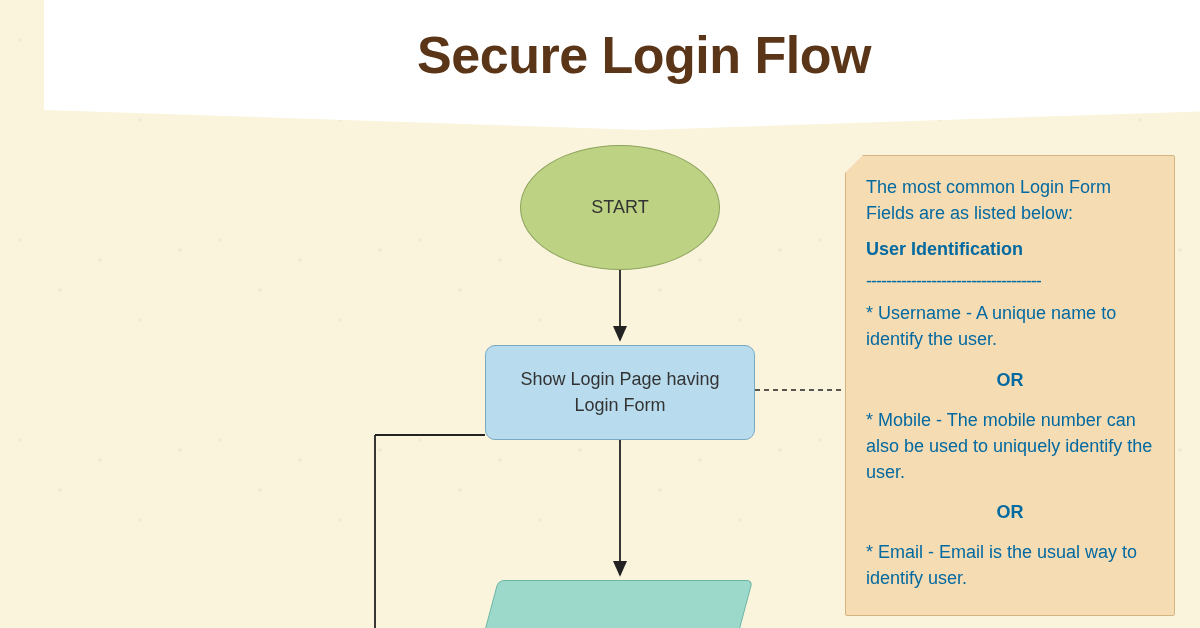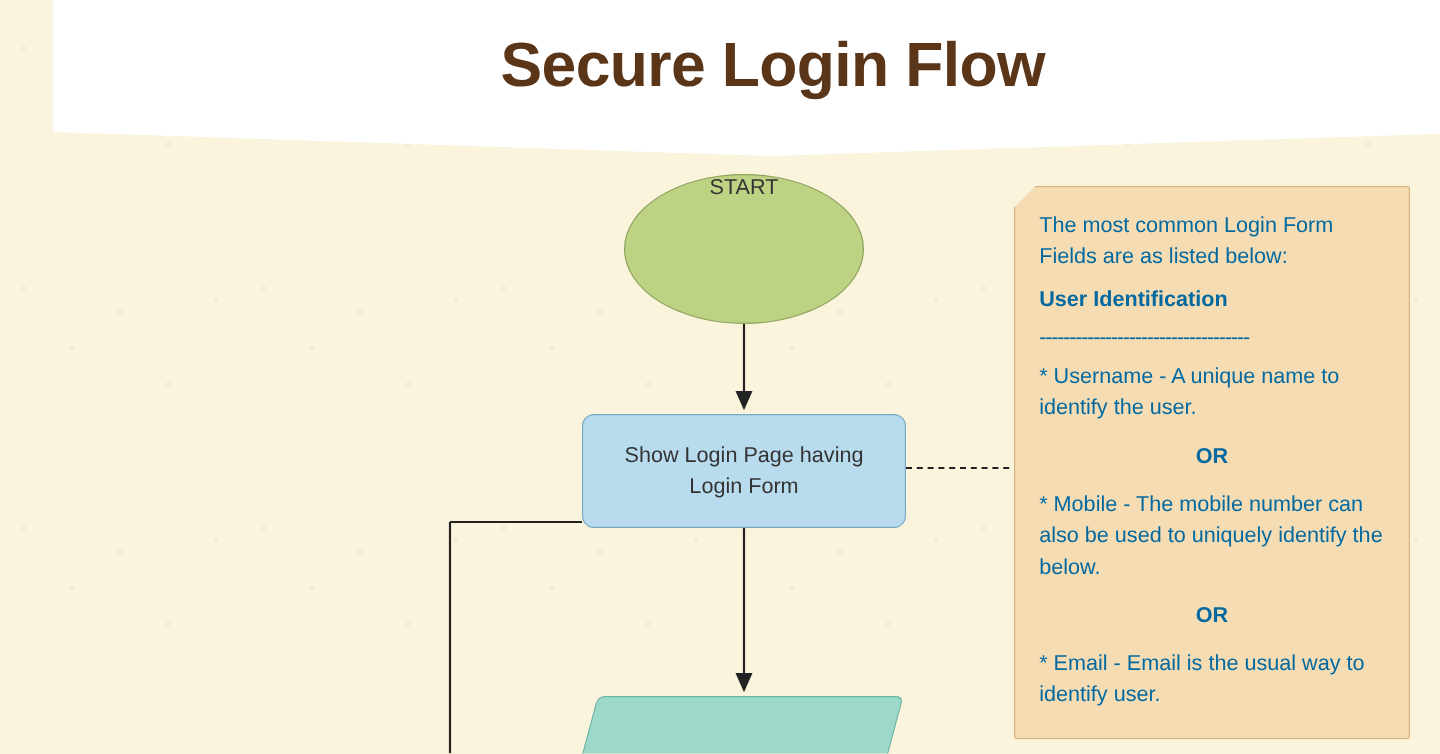--- a/index.html
+++ b/index.html
@@ -58,20 +58,21 @@
 .start-node {
   position: absolute;
   left: 520px;
   top: 145px;
   width: 200px;
   height: 125px;
   background: #bdd383;
   border: 1.5px solid #8da35d;
   border-radius: 50%;
   display: flex;
+  align-items: center;
   justify-content: center;
   font-size: 18px;
   color: #333;
 }
 .process-node {
   position: absolute;
   left: 485px;
   top: 345px;
   width: 270px;
   height: 95px;
@@ -157,18 +158,18 @@
   </div>
 
   <div class="next-node"></div>
 
   <div class="note-box">
     <p>The most common Login Form Fields are as listed below:</p>
     <p style="margin-top:10px"><strong>User Identification</strong></p>
     <p class="divider">-----------------------------------</p>
     <p>* Username - A unique name to identify the user.</p>
     <p class="or">OR</p>
-    <p>* Mobile - The mobile number can also be used to uniquely identify the below.</p>
+    <p>* Mobile - The mobile number can also be used to uniquely identify the user.</p>
     <p class="or">OR</p>
     <p>* Email - Email is the usual way to identify user.</p>
   </div>
 
 </div>
 
 </body></html>

